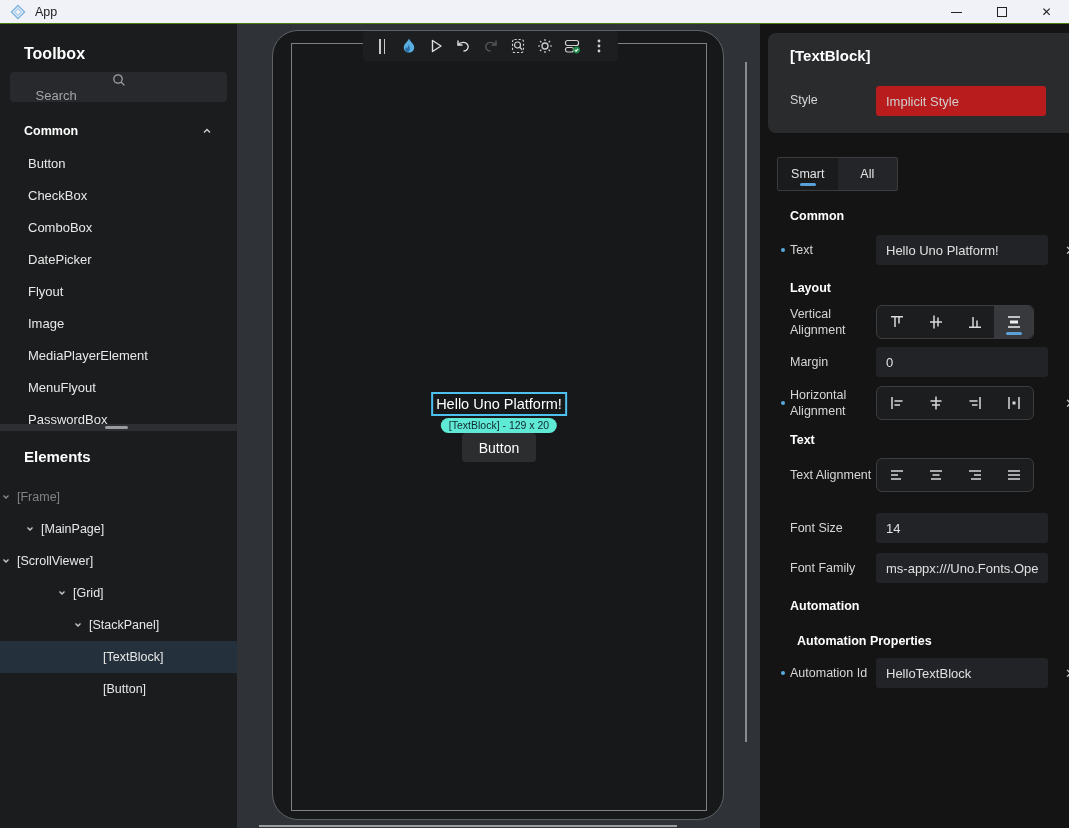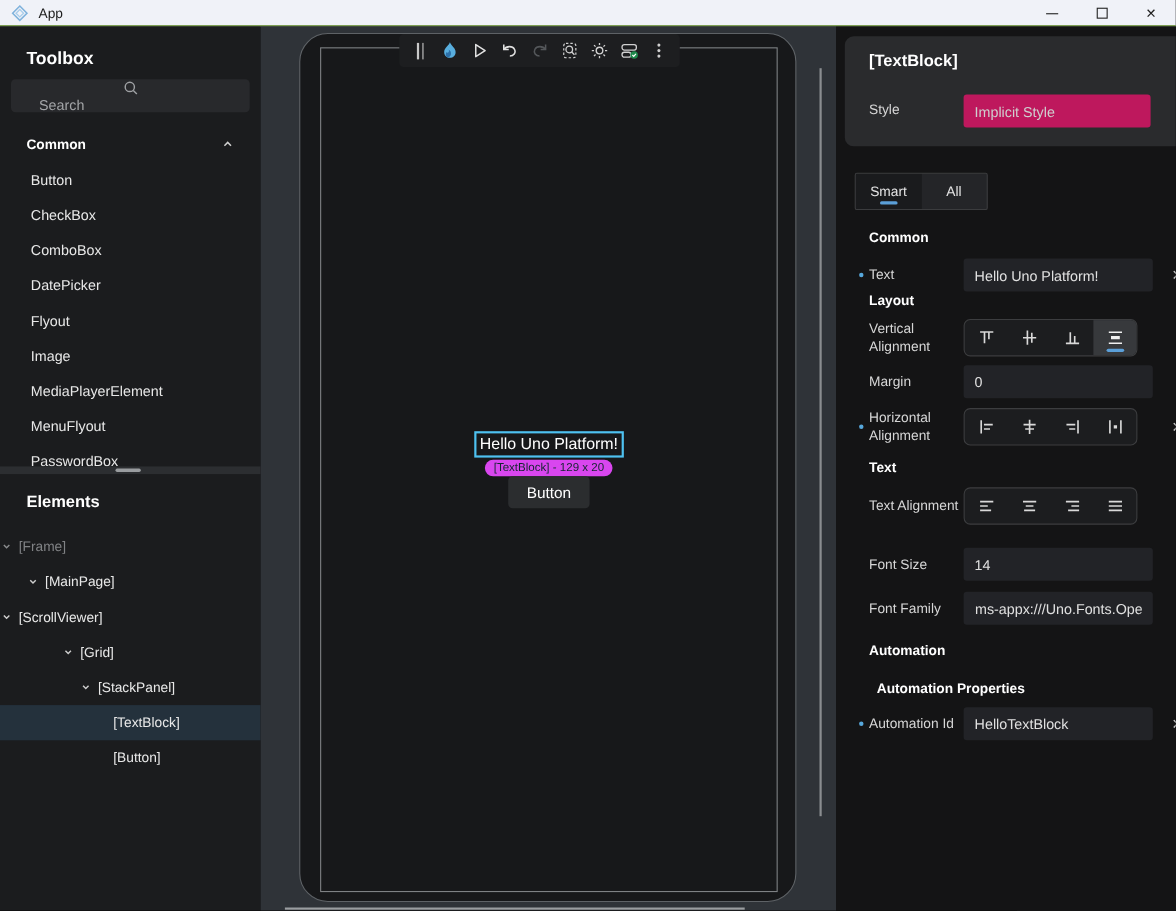--- a/index.html
+++ b/index.html
@@ -40,31 +40,31 @@
   .tree-row.selected { background:#24313c; }
 
   
   .canvas-area { position:relative; flex:1; background:#2f3338; overflow:hidden; }
   .phone { position:absolute; left:35px; top:6px; width:452px; height:790px; background:#17181a; border:1px solid #5e6266; border-radius:26px; }
   .phone .screen { position:absolute; left:18px; top:12px; width:416px; height:768px; border:1px solid #7e8184; }
   .canvas-toolbar { position:absolute; left:126px; top:7px; width:255px; height:30px; background:#1d1e20; border-radius:4px; display:flex; align-items:center; justify-content:space-between; padding:0 7px; }
   .tb-icon { width:24px; height:24px; display:flex; align-items:center; justify-content:center; cursor:default; }
   .drag-handle span { display:inline-block; width:1.5px; height:15px; background:#c9c9c9; margin:0 1.5px; }
   .sel-text { position:absolute; left:262px; top:368px; transform:translateX(-50%); height:24px; padding:0 3px; border:2px solid #4ec1f0; color:#fff; font-size:14.5px; display:flex; align-items:center; white-space:nowrap; }
-  .sel-badge { position:absolute; left:262px; top:394px; transform:translateX(-50%); height:15px; line-height:15px; padding:0 8px; background:#d946ef; border-radius:8px; color:#132630; font-size:10.5px; white-space:nowrap; }
+  .sel-badge { position:absolute; left:262px; top:394px; transform:translateX(-50%); height:15px; line-height:15px; padding:0 8px; background:#5eead4; border-radius:8px; color:#132630; font-size:10.5px; white-space:nowrap; }
   .canvas-button { position:absolute; left:262px; top:409px; transform:translateX(-50%); width:74px; height:29px; background:#2b2d2f; border:none; border-radius:4px; color:#fff; font-size:14px; font-family:inherit; }
   .v-scrollbar { position:absolute; left:508px; top:38px; width:2px; height:680px; background:#8a8d90; }
   .h-scrollbar { position:absolute; left:22px; bottom:1px; width:418px; height:2px; background:#9a9da0; }
 
   
   .right-panel { position:relative; width:309px; flex:none; background:#141415; overflow:hidden; }
   .header-card { position:absolute; left:8px; top:9px; right:-8px; height:100px; background:#2a2b2d; border-radius:8px; }
   .hc-title { position:absolute; left:22px; top:14px; font-size:15px; font-weight:bold; color:#fff; }
   .hc-style-label { position:absolute; left:22px; top:60px; font-size:12.5px; color:#d6d6d6; }
-  .hc-style-input { position:absolute; left:108px; top:53px; width:170px; height:30px; background:#be185d; border:none; border-radius:3px; color:#cfcfcf; font-size:13px; padding:0 10px; font-family:inherit; }
+  .hc-style-input { position:absolute; left:108px; top:53px; width:170px; height:30px; background:#b91c1c; border:none; border-radius:3px; color:#cfcfcf; font-size:13px; padding:0 10px; font-family:inherit; }
   .tabs { position:absolute; left:17px; top:133px; width:121px; height:34px; display:flex; border:1px solid #3b3c3e; border-radius:2px; background:#242528; overflow:hidden; }
   .tab { flex:1; display:flex; align-items:center; justify-content:center; font-size:12.5px; color:#e4e4e4; position:relative; cursor:default; }
   .tab.active { background:#1a1b1d; }
   .tab.active .tab-underline { position:absolute; bottom:4px; left:50%; transform:translateX(-50%); width:16px; height:3px; border-radius:2px; background:#5b9fd8; }
   .props { position:absolute; left:0; top:167px; right:0; }
   .sec-header { margin:0 0 0 30px; font-size:12.5px; font-weight:bold; color:#fff; line-height:16px; }
   .sub-header { margin:0 0 0 37px; font-size:12.5px; font-weight:bold; color:#fff; line-height:16px; }
   .prop-row { position:relative; display:flex; align-items:center; margin-left:30px; margin-right:0; }
   .prop-label { width:86px; flex:none; font-size:12.5px; line-height:1.3; color:#d6d6d6; }
   .set-dot { position:absolute; left:-9px; top:50%; margin-top:-2px; width:4px; height:4px; border-radius:50%; background:#57a8dc; }
@@ -292,21 +292,21 @@
 
         <div class="sec-header" style="margin-top:17px">Common</div>
 
         <div class="prop-row" style="margin-top:11px">
           <span class="set-dot"></span>
           <label class="prop-label">Text</label>
           <input class="prop-input" value="Hello Uno Platform!" style="">
           <span class="clip-x">✕</span>
         </div>
 
-        <div class="sec-header" style="">Layout</div>
+        <div class="sec-header" style="margin-top:15px">Layout</div>
 
         <div class="prop-row" style="margin-top:9px">
           <label class="prop-label">Vertical Alignment</label>
           <div class="btn-group">
             <button class="align-btn">
               <svg class="icon" width="20" height="20" viewBox="0 0 20 20" stroke="#d9d9d9" stroke-width="1.5">
                 <line x1="4" y1="4.8" x2="16" y2="4.8"></line>
                   <line x1="8" y1="4.8" x2="8" y2="15"></line>
                   <line x1="12" y1="4.8" x2="12" y2="11.5"></line>
               </svg>

